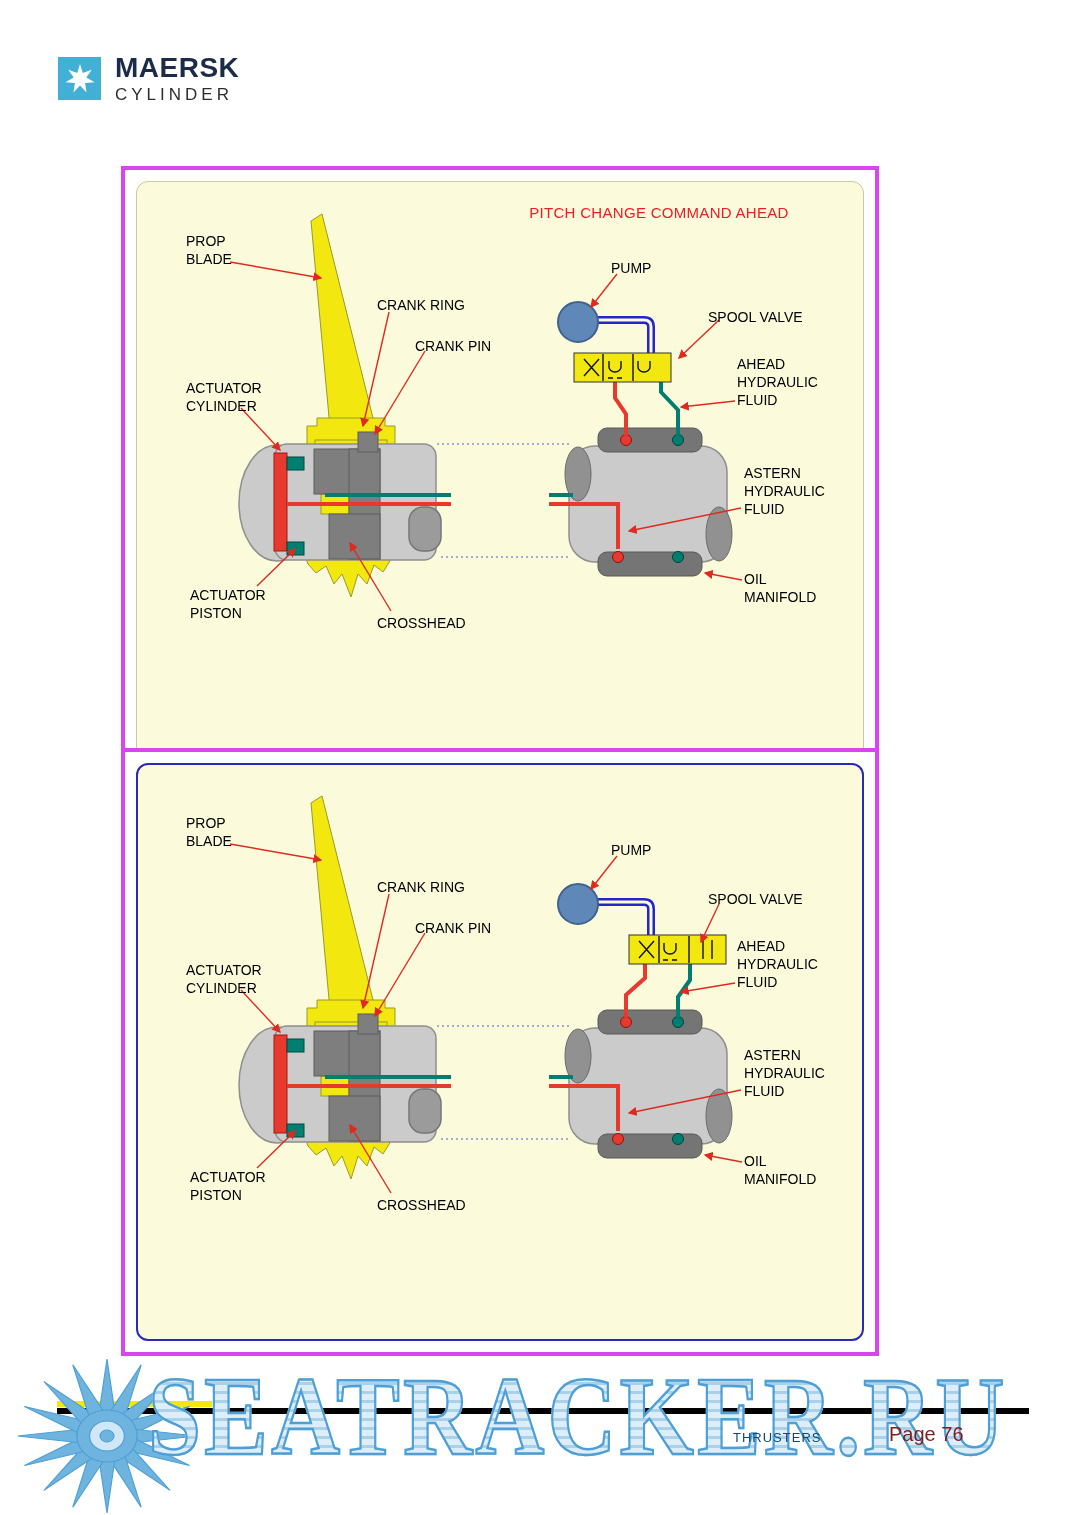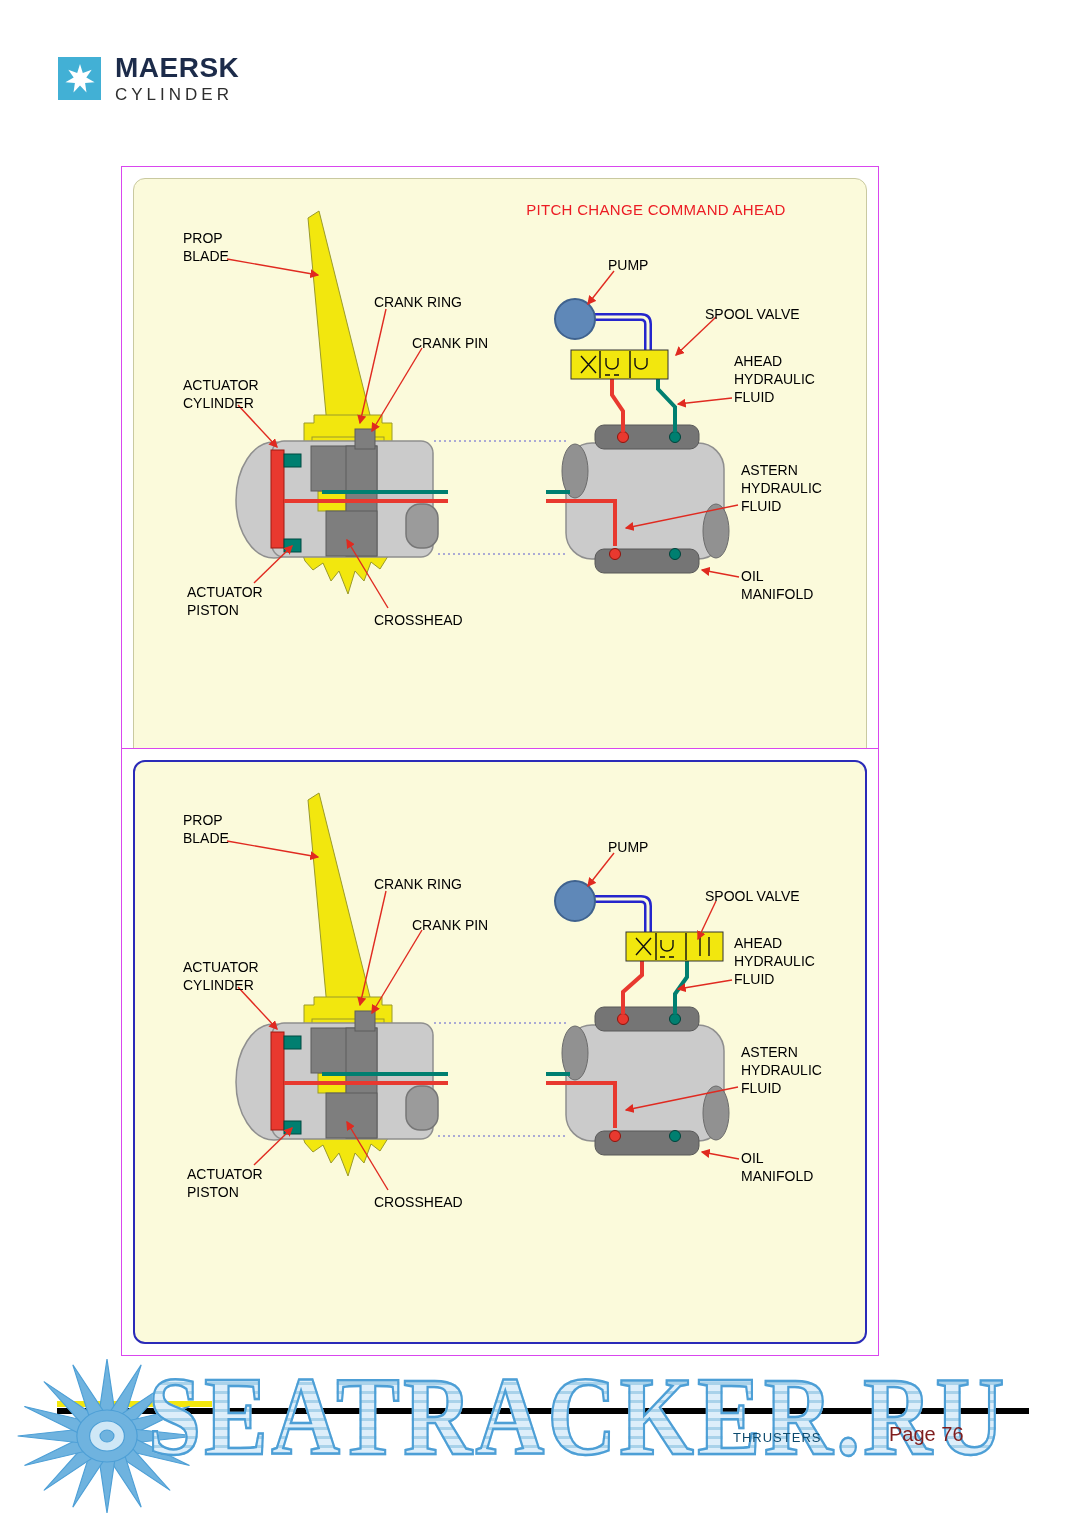--- a/index.html
+++ b/index.html
@@ -10,21 +10,21 @@
 
   
   .brand{position:absolute;left:58px;top:54px;display:flex;align-items:center;gap:14px}
   .brand-square{width:43px;height:43px;background:var(--maersk-blue,#42B0D5);
                 display:flex;align-items:center;justify-content:center}
   .brand-name{font-size:28px;font-weight:bold;color:#1c2b4a;letter-spacing:.5px;line-height:1}
   .brand-sub{font-size:17px;color:#2e2e2e;letter-spacing:4px;margin-top:4px;line-height:1}
 
   
   .panel{position:absolute;left:121px;width:758px;height:608px;
-         border:1px solid #d946ef;background:#fff}
+         border:4px solid #d946ef;background:#fff}
   .panel1{top:166px}
   .panel2{top:748px}
   .panel-inner{position:absolute;inset:11px;background:var(--panel-bg,#FBFADB);
                border:1px solid #c9c9a0;border-radius:12px}
   .panel2 .panel-inner{border:2px solid #2a2ab8}
   svg.diagram{position:absolute;left:0;top:0}
 
   .lbl{position:absolute;font-size:14px;color:#000;white-space:pre-line;line-height:1.3}
   .title{position:absolute;left:394px;top:34px;width:280px;text-align:center;
          font-size:15px;letter-spacing:.3px;color:var(--title-red,#EC1C24)}

